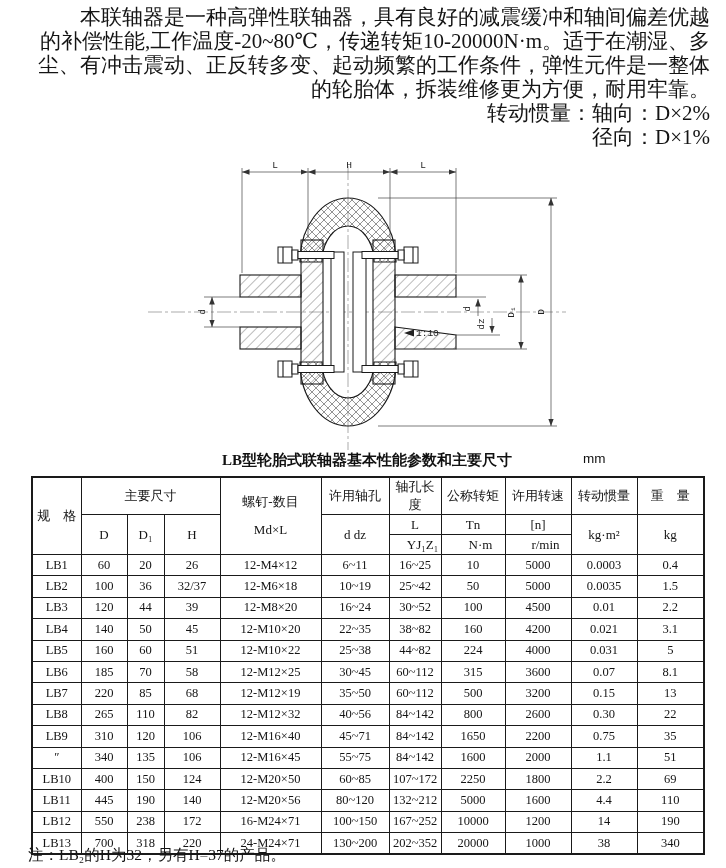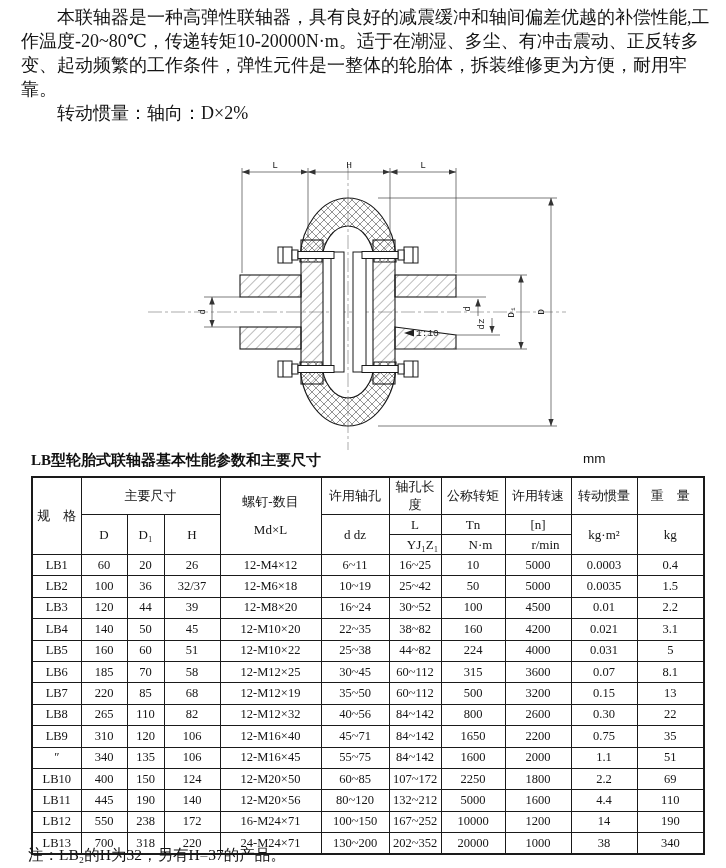--- a/index.html
+++ b/index.html
@@ -1,39 +1,39 @@
 <!DOCTYPE html>
 <html><head>
 <meta charset="utf-8">
 <style>
   html,body{margin:0;padding:0;background:#ffffff;}
   body{width:726px;height:868px;position:relative;overflow:hidden;
        font-family:"Liberation Serif","DejaVu Serif",serif;color:#111;}
 
   
   .intro{position:absolute;top:5px;left:21px;right:16px;
-         font-size:18px;line-height:24px;color:#141414;}
+         font-size:21px;line-height:24px;color:#141414;text-align:right;}
   .intro p{margin:0;text-indent:2em;}
   .comp-line{margin:0;text-indent:2em;}
   .comp-sub{margin:0 0 0 125px;}
 
   
   .drawing{position:absolute;top:160px;left:0;width:726px;height:294px;}
   .outline{fill:none;stroke:#1a1a1a;stroke-width:1.1;}
   .hatch{fill:url(#h1);stroke:#1a1a1a;stroke-width:1.1;}
   .xhatch{fill:url(#x2);stroke:#1a1a1a;stroke-width:1.2;}
   .whitep{fill:#fff;stroke:#1a1a1a;stroke-width:1;}
   .dim{stroke:#444;stroke-width:0.7;fill:none;}
   .cl{stroke:#888;stroke-width:0.7;stroke-dasharray:14 3 3 3;fill:none;}
   .dimtxt{font-family:"Liberation Mono","DejaVu Sans Mono",monospace;
           font-size:9.5px;fill:#222;}
 
   
   .tbl-title{position:absolute;top:451px;left:31px;width:672px;height:22px;
-             font-weight:bold;font-size:15px;color:#111;}
+             text-align:center;font-weight:bold;font-size:15px;color:#111;}
   .tbl-unit{position:absolute;left:552px;top:0;font-weight:normal;
             font-family:"Liberation Sans","DejaVu Sans",sans-serif;font-size:13.5px;}
 
   
   table.main{position:absolute;top:476px;left:31px;width:672px;
              border-collapse:collapse;table-layout:fixed;
              border:2px solid #1a1a1a;}
   table.main th,table.main td{border:1px solid #1a1a1a;text-align:center;
              vertical-align:middle;padding:0 1px;overflow:hidden;
              font-weight:normal;color:#141414;}
@@ -47,20 +47,21 @@
 
   
   .note{position:absolute;top:845px;left:28px;font-size:15.5px;color:#141414;}
 </style>
 </head>
 <body>
 
 <div class="intro">
   <p>本联轴器是一种高弹性联轴器，具有良好的减震缓冲和轴间偏差优越的补偿性能,工作温度-20~80℃，传递转矩10-20000N·m。适于在潮湿、多尘、有冲击震动、正反转多变、起动频繁的工作条件，弹性元件是一整体的轮胎体，拆装维修更为方便，耐用牢靠。</p>
   <p class="comp-line"><span>转动惯量：</span><span>轴向：D×2%</span></p>
+  <p class="comp-sub">径向：D×1%</p>
 </div>
 
 <svg class="drawing" viewBox="0 160 726 294" xmlns="http://www.w3.org/2000/svg">
   <defs>
     <pattern id="h1" width="7" height="7" patternUnits="userSpaceOnUse" patternTransform="rotate(45)">
       <line x1="0" y1="0" x2="0" y2="7" stroke="#555" stroke-width="0.8"></line>
     </pattern>
     <pattern id="x2" width="8" height="8" patternUnits="userSpaceOnUse">
       <path d="M0 0 L8 8 M8 0 L0 8" stroke="#666" stroke-width="0.7" fill="none"></path>
     </pattern>

